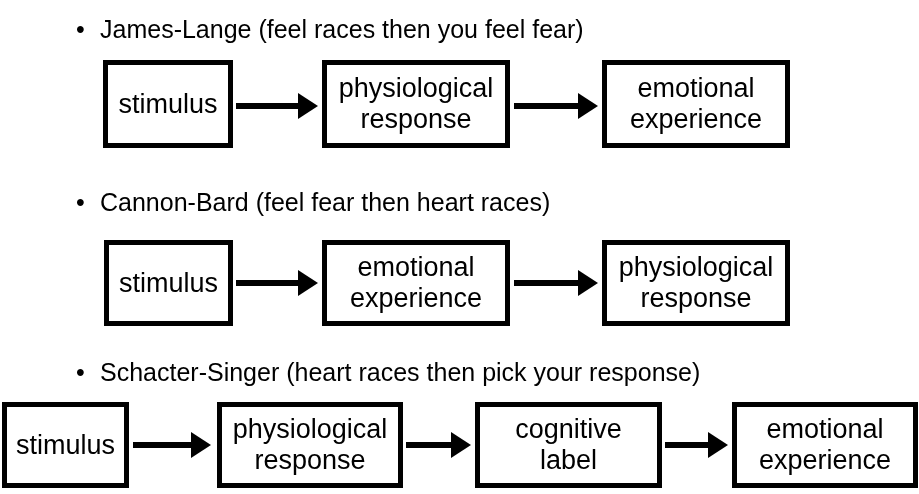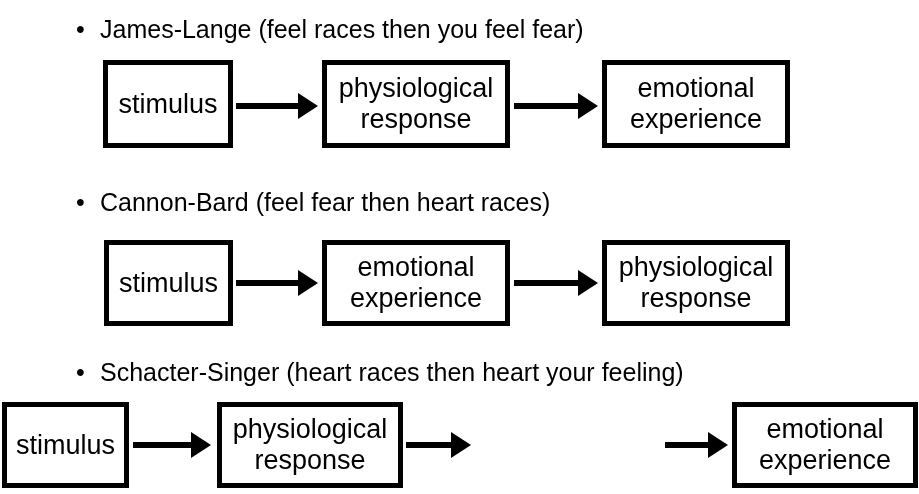--- a/index.html
+++ b/index.html
@@ -112,37 +112,41 @@
     <div class="shaft"></div>
     <div class="head"></div>
   </div>
   <div class="fbox" style="left:602px; top:240px; width:188px; height:86px;">
     <span class="label">physiological
 response</span>
   </div>
 
   <div class="heading" style="left:76px; top:357px;">
     <span class="bullet">•</span>
-    <span>Schacter-Singer (heart races then heart your feeling)</span>
+    <span>Schacter-Singer (heart races then pick your response)</span>
   </div>
   <div class="fbox" style="left:2px; top:402px; width:127px; height:86px;">
     <span class="label">stimulus</span>
   </div>
   <div class="arrow" style="left:133px; top:432px; width:78px;">
     <div class="shaft"></div>
     <div class="head"></div>
   </div>
   <div class="fbox" style="left:217px; top:402px; width:186px; height:86px;">
     <span class="label">physiological
 response</span>
   </div>
   <div class="arrow" style="left:406px; top:432px; width:65px;">
     <div class="shaft"></div>
     <div class="head"></div>
   </div>
+  <div class="fbox" style="left:475px; top:402px; width:187px; height:86px;">
+    <span class="label">cognitive
+label</span>
+  </div>
   <div class="arrow" style="left:665px; top:432px; width:63px;">
     <div class="shaft"></div>
     <div class="head"></div>
   </div>
   <div class="fbox" style="left:732px; top:402px; width:186px; height:86px;">
     <span class="label">emotional
 experience</span>
   </div>
 
 </div>

